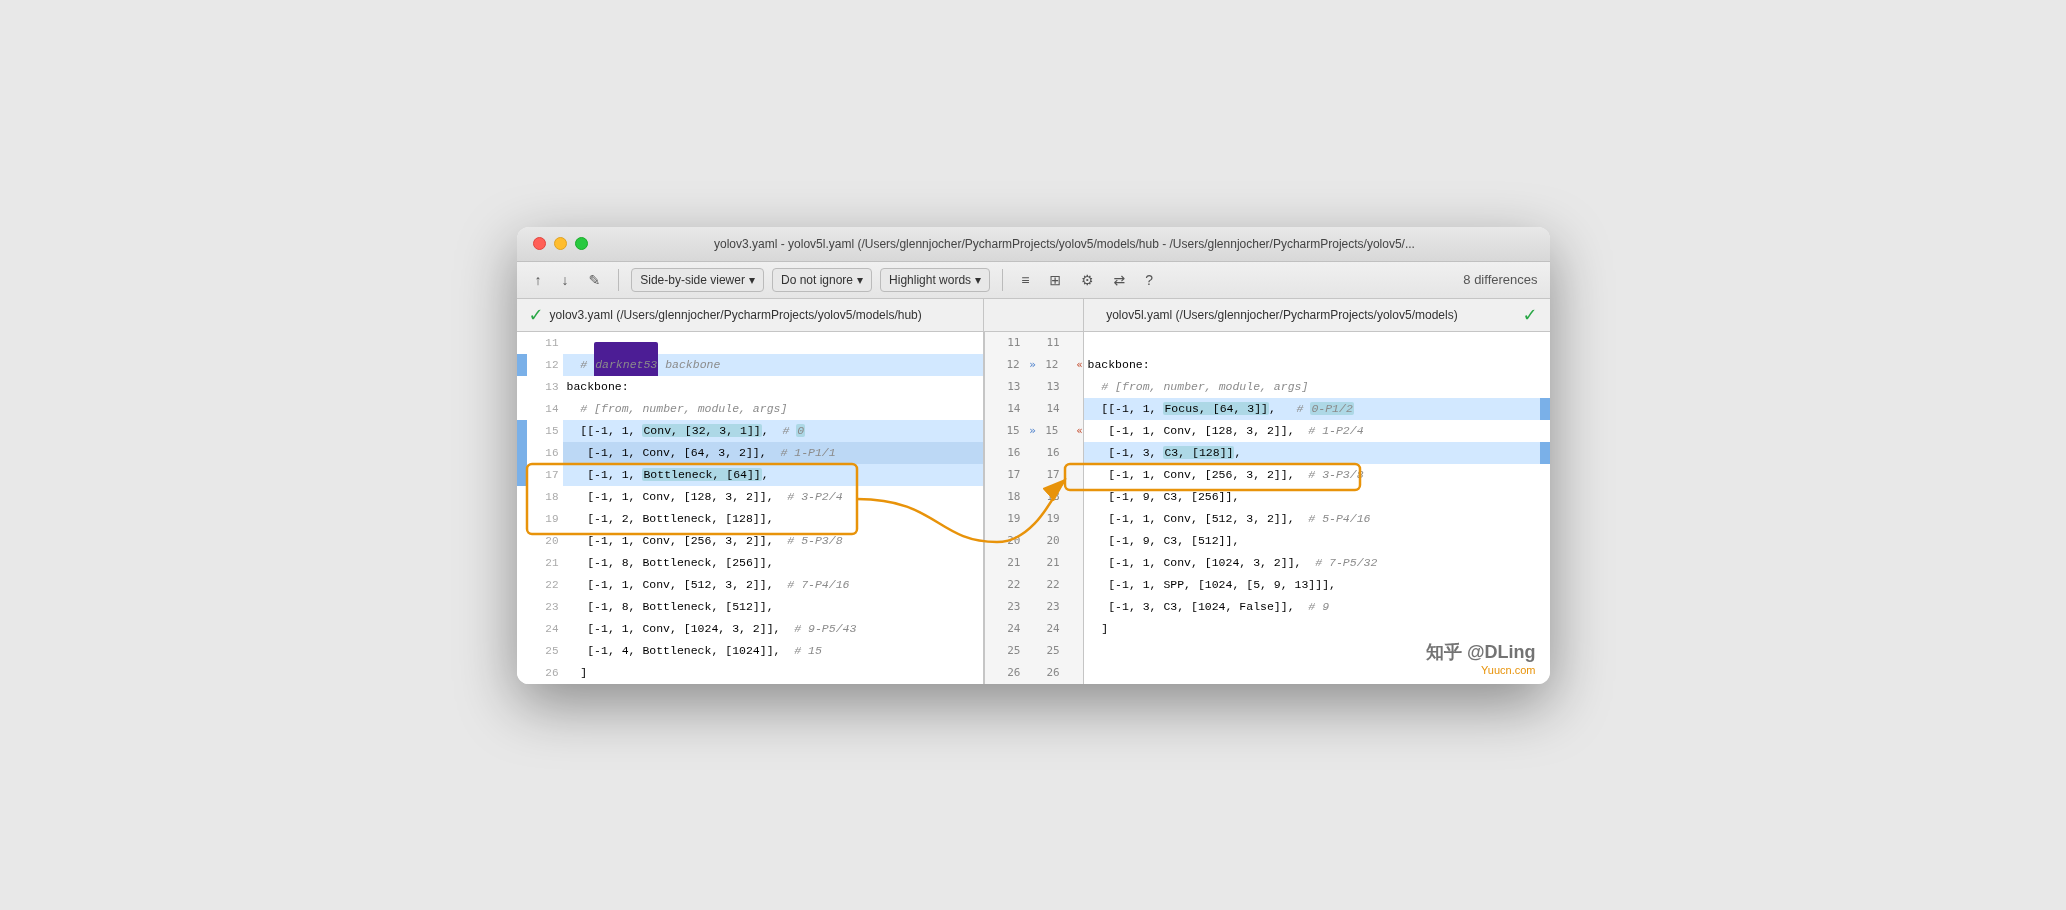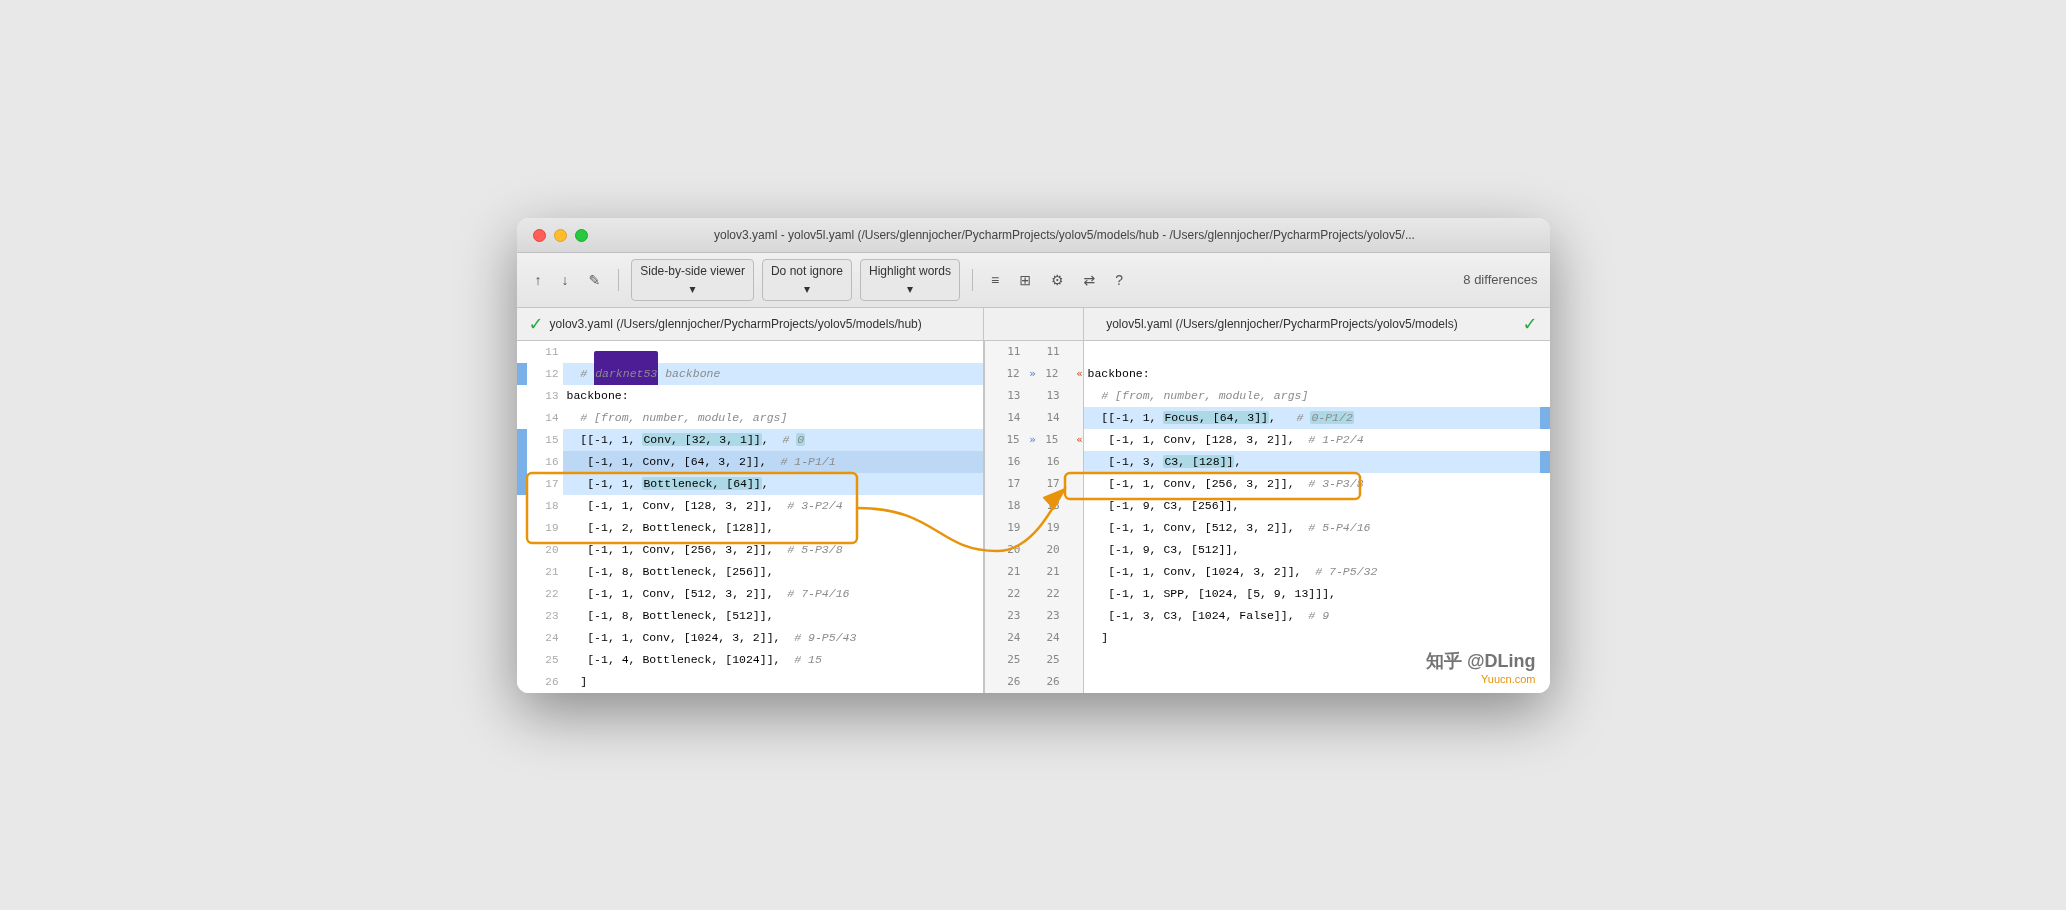--- a/index.html
+++ b/index.html
@@ -16,21 +16,21 @@
       background: #f5f5f5;
       border-radius: 12px;
       box-shadow: 0 20px 60px rgba(0,0,0,0.4);
       width: 1033px;
       overflow: hidden;
     }
     .titlebar {
       background: linear-gradient(to bottom, #e8e8e8, #d8d8d8);
       padding: 10px 16px;
       display: flex;
-      align-items: flex-end;
+      align-items: flex-start;
       gap: 8px;
       border-bottom: 1px solid #c0c0c0;
     }
     .traffic-lights {
       display: flex;
       gap: 8px;
     }
     .traffic-light {
       width: 13px;
       height: 13px;
@@ -58,21 +58,20 @@
       background: #e8e8e8;
       border: 1px solid #bbb;
       border-radius: 4px;
       padding: 4px 8px;
       font-size: 12px;
       cursor: pointer;
       display: flex;
       align-items: center;
       gap: 4px;
       color: #333;
-      flex-direction: column;
     }
     .toolbar-separator { width: 1px; height: 22px; background: #bbb; margin: 0 4px; }
     .toolbar-icon-btn {
       background: transparent;
       border: none;
       cursor: pointer;
       padding: 4px 6px;
       font-size: 14px;
       color: #555;
       border-radius: 3px;

